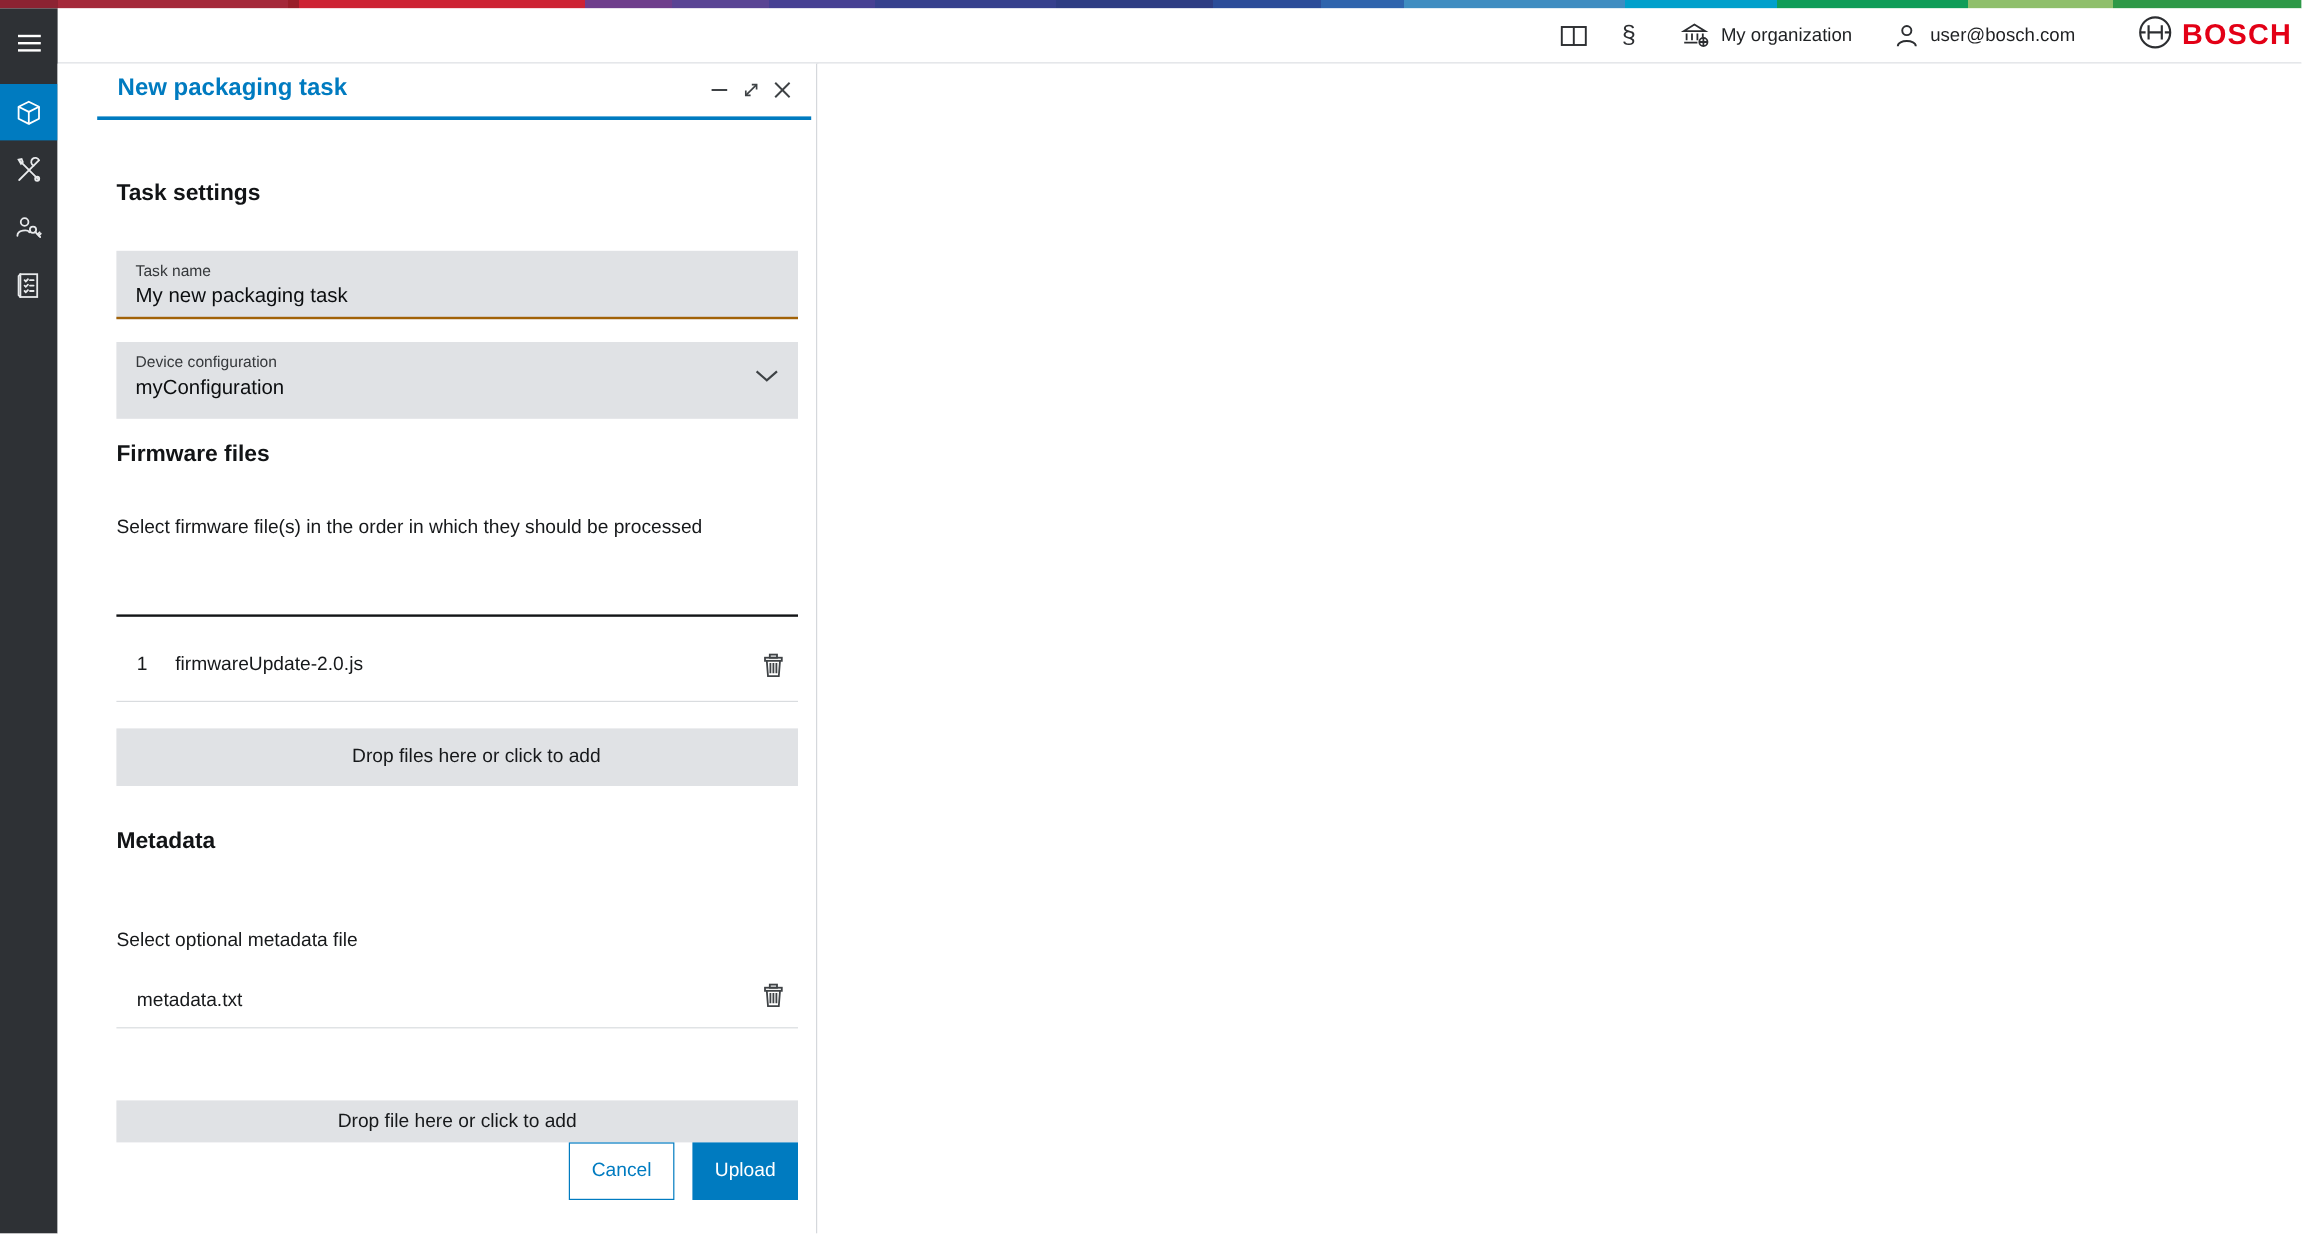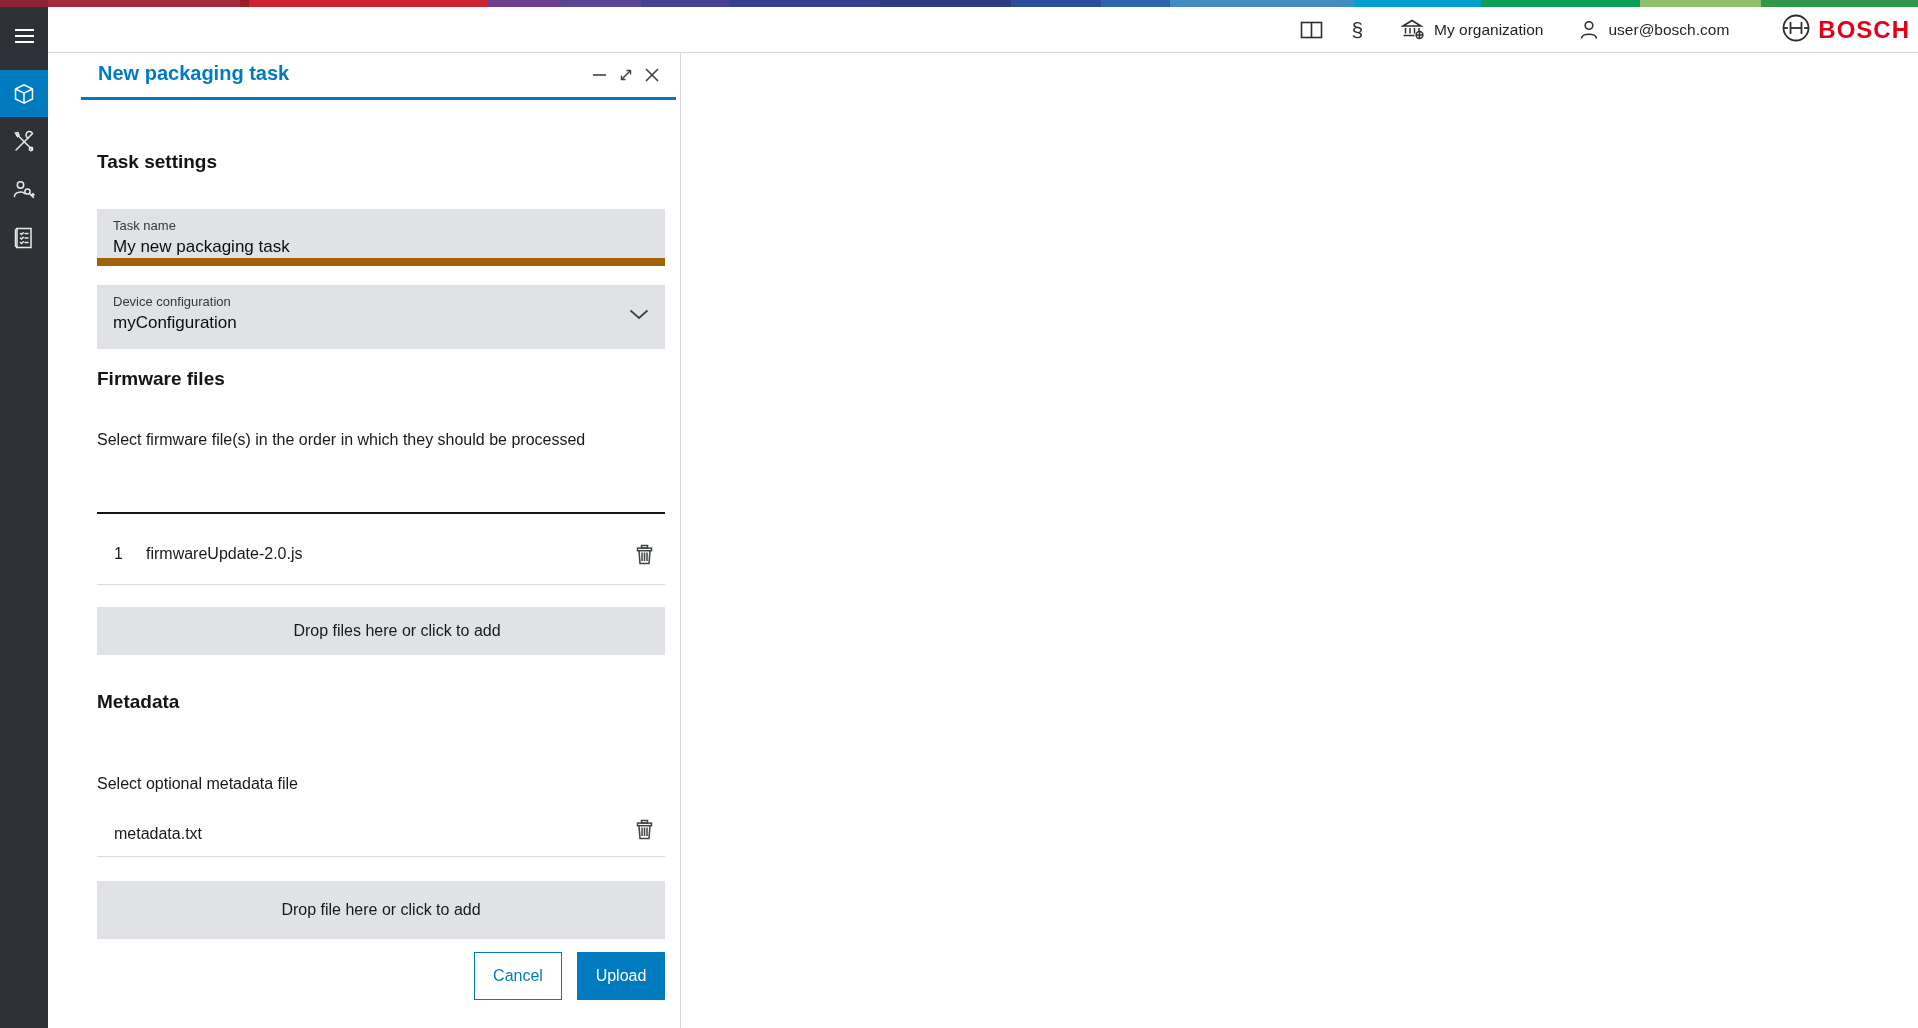--- a/index.html
+++ b/index.html
@@ -54,39 +54,39 @@
   .dlg-controls { position:absolute; right:20px; top:13px; display:flex; gap:9px; }
   .dlg-ctl { width:17px; height:17px; display:flex; align-items:center; justify-content:center; cursor:pointer; }
   .dlg-rule { position:absolute; left:33px; right:4px; top:44px; height:3px; background:#007bc0; }
 
   .c { position:absolute; left:49px; width:568px; }
   .h2 { font-size:19px; font-weight:700; color:#121416; }
 
   .field { background:#e0e2e5; padding:9px 16px 0 16px; }
   .field-label { font-size:13px; color:#35383b; }
   .field-value { font-size:17px; color:#0c0e10; margin-top:4px; }
-  .f-taskname { top:156px; height:57px; border-bottom:8px solid #a16207; }
+  .f-taskname { top:156px; height:57px; border-bottom:2px solid #a16207; }
   .f-devconf  { top:232px; height:64px; position:relative; cursor:pointer; }
   .f-devconf .chevron { position:absolute; right:16px; top:21px; }
 
   .body-text { font-size:16px; color:#17191b; }
 
   .tbl-head { top:428px; display:flex; font-size:16px; font-weight:700; }
   .th-no { width:49px; padding-left:17px; }
   .tbl-rule { top:459px; height:2px; background:#131517; }
   .tbl-row { top:487px; display:flex; align-items:center; font-size:16px; height:28px; position:absolute; }
   .td-no { width:49px; padding-left:17px; }
   .row-rule { top:531px; height:1px; background:#d9dcdf; }
   .trash-btn { position:absolute; right:9px; top:2px; width:24px; height:24px;
     display:flex; align-items:center; justify-content:center; cursor:pointer; }
 
   .dropzone { background:#e0e2e5; display:flex; align-items:center; justify-content:center;
     font-size:16px; color:#17191b; cursor:pointer; }
   .drop1 { top:554px; height:48px; }
-  .drop2 { top:828px; height:58px; }
+  .drop2 { top:864px; height:35px; }
 
   .meta-row { top:760px; height:30px; position:absolute; display:flex; align-items:flex-end; font-size:16px; padding-left:17px; }
   .meta-rule { top:803px; height:1px; background:#d9dcdf; }
 
   .btn-row { top:899px; display:flex; justify-content:flex-end; gap:15px; }
   .btn { height:48px; min-width:88px; font-size:16px; font-family:"Liberation Sans",sans-serif;
     display:flex; align-items:center; justify-content:center; padding:0 18px; cursor:pointer; }
   .btn-cancel { background:#fff; color:#007bc0; border:1px solid #007bc0; }
   .btn-upload { background:#007bc0; color:#fff; border:none; }
 

